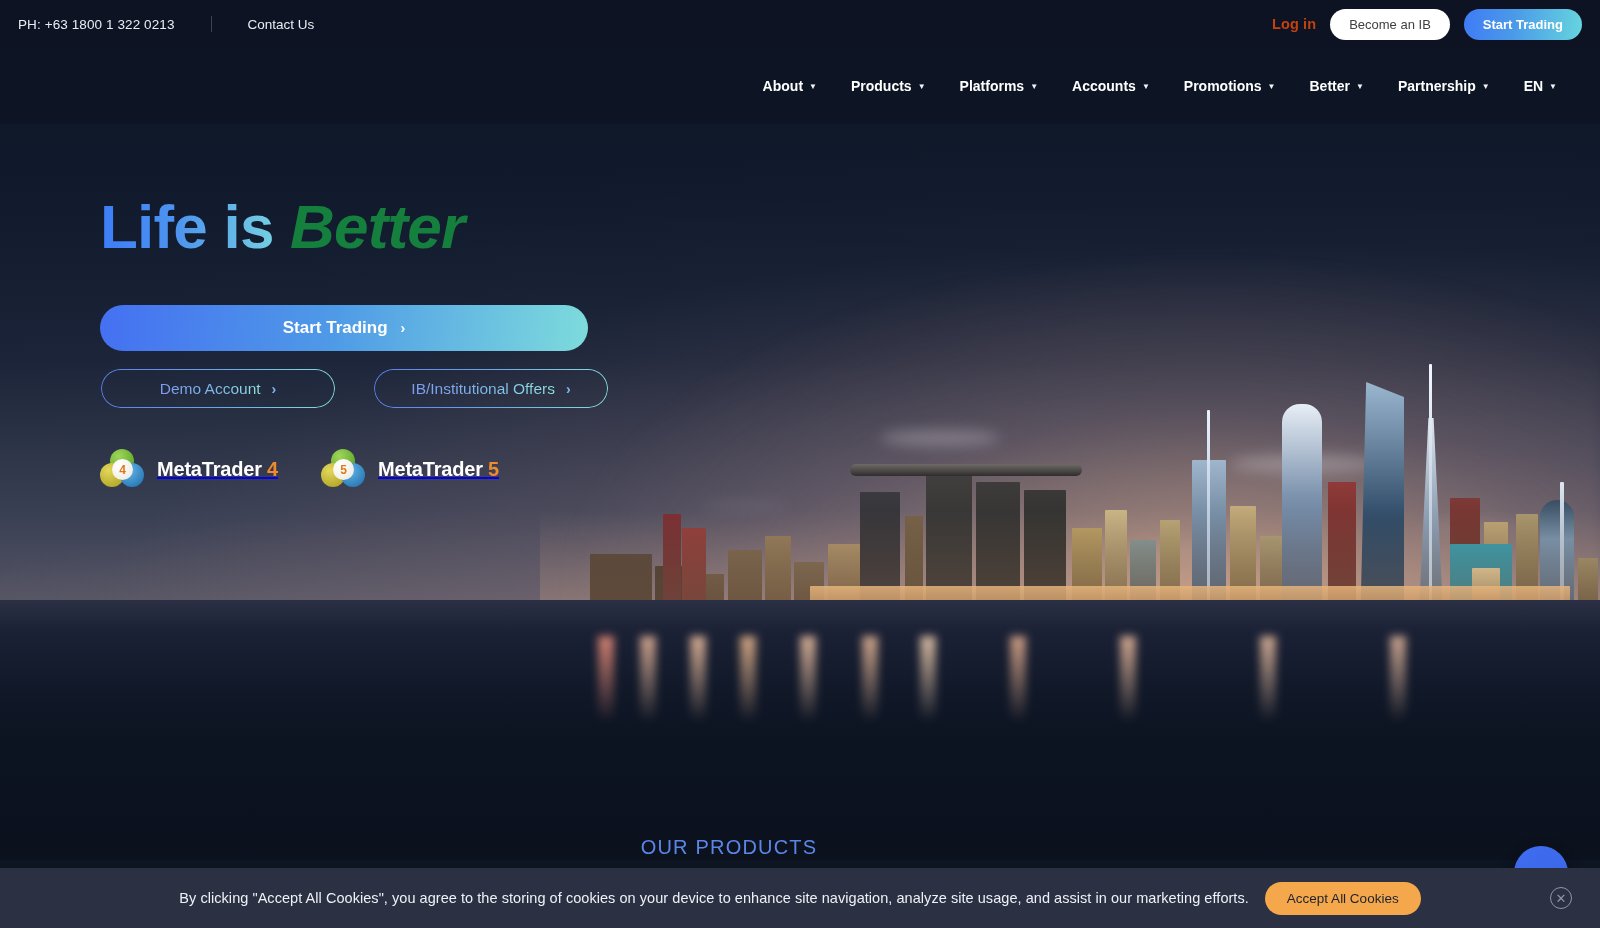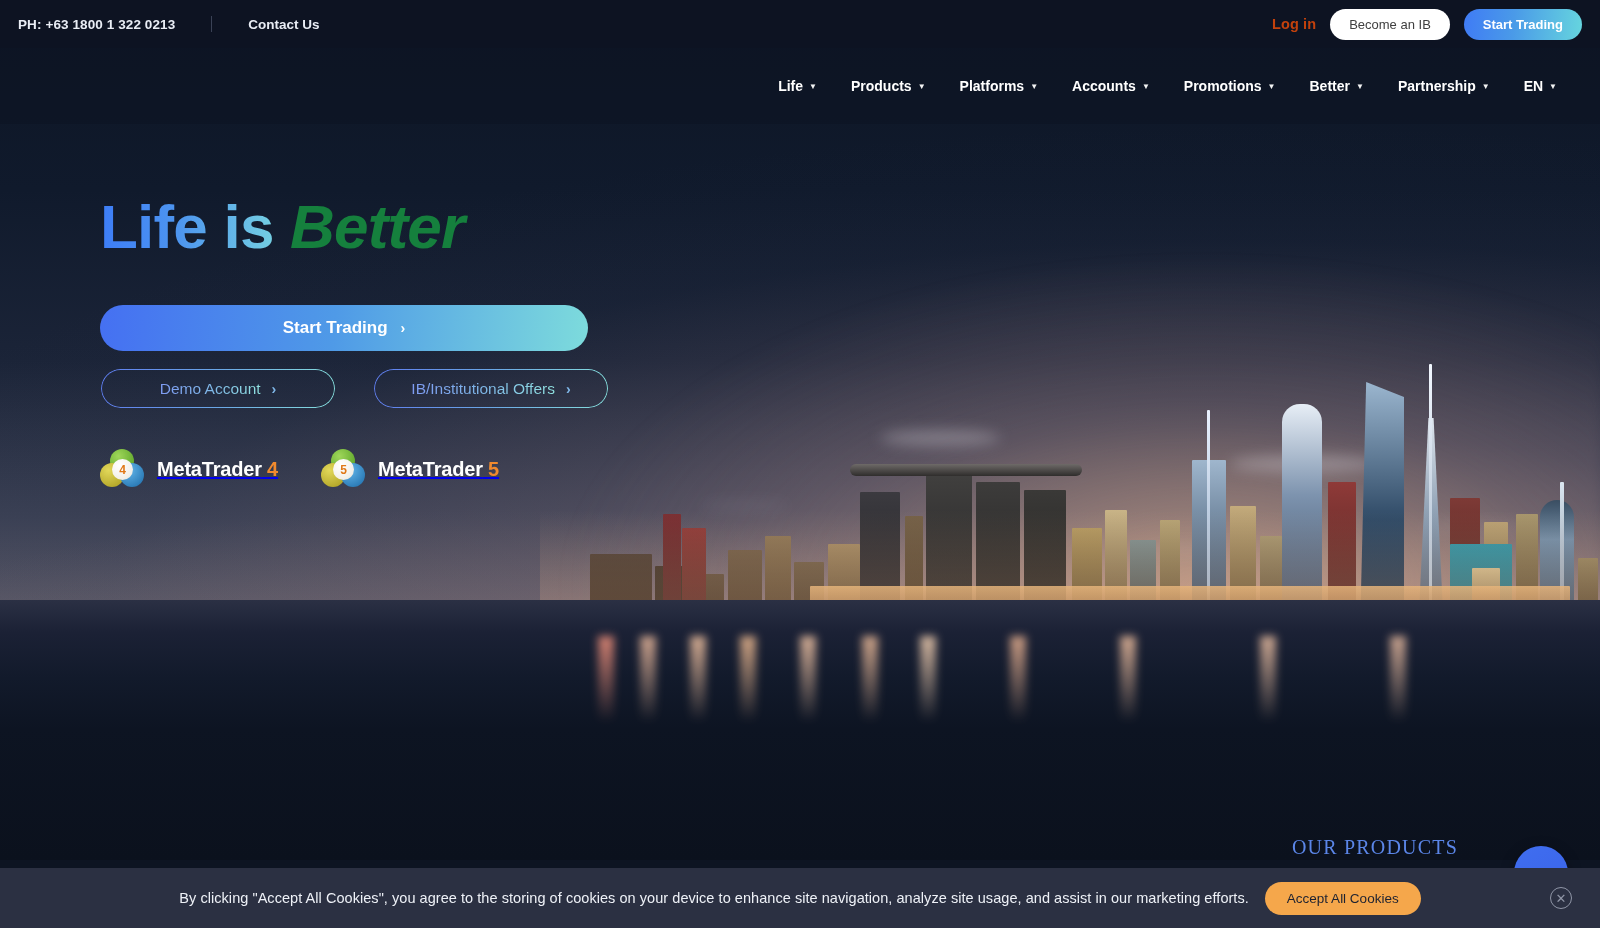--- a/index.html
+++ b/index.html
@@ -10,21 +10,21 @@
     font-family:"Liberation Sans", sans-serif;
     overflow:hidden;
   }
   .page { position:relative; width:1600px; height:928px; overflow:hidden; background:#0d1524; }
 
   
   .topbar {
     position:absolute; top:0; left:0; width:1600px; height:48px;
     background:#0d1322; display:flex; align-items:center; z-index:40;
   }
-  .topbar-left { display:flex; align-items:center; margin-left:18px; gap:18px;font-weight:bold; }
+  .topbar-left { display:flex; align-items:center; margin-left:18px; gap:18px; }
   .phone { color:#e9edf5; font-size:13.5px; letter-spacing:.1px; white-space:nowrap; }
   .tb-divider { width:1px; height:16px; background:#3a4256; margin:0 18px; }
   .contact { color:#e9edf5; font-size:13.5px; text-decoration:none; white-space:nowrap; }
   .topbar-right { margin-left:auto; display:flex; align-items:center; gap:14px; margin-right:18px; }
   .login { color:#c2410c; font-size:14.5px; font-weight:700; text-decoration:none; letter-spacing:.1px; }
   .btn-ib {
     background:#ffffff; color:#404040; font-size:13px; font-weight:500;
     border:none; border-radius:20px; padding:8px 19px; cursor:pointer; white-space:nowrap;
   }
   .btn-start-top {
@@ -140,22 +140,22 @@
   }
   .mt-name { font-size:20px; font-weight:700; color:#ffffff; letter-spacing:-.2px; }
   .mt-num { color:#f08a2e; font-weight:700; }
 
   
   .products-band {
     position:absolute; left:0; top:860px; width:1600px; height:68px;
     background:#0d1422; z-index:10;
   }
   .our-products {
-    position:absolute; top:836px; left:0; width:1458px; text-align:right; z-index:12;
-    color:#5b86e8; font-size:20px; letter-spacing:1.2px; font-weight:400;font-family:Liberation Serif, serif;
+    position:absolute; top:836px; left:0; width:1458px; text-align:center; z-index:12;
+    color:#5b86e8; font-size:20px; letter-spacing:1.2px; font-weight:400;
   }
 
   
   .chat-bubble {
     position:absolute; right:32px; bottom:28px; width:54px; height:54px; border-radius:50%;
     background:linear-gradient(150deg,#3f6ef0 0%,#3b63e8 100%); z-index:30; cursor:pointer;
     box-shadow:0 4px 14px rgba(0,0,0,.35);
   }
 
   
@@ -275,21 +275,21 @@
       <a class="login" href="#">Log in</a>
       <button class="btn-ib">Become an IB</button>
       <button class="btn-start-top">Start Trading</button>
     </div>
   </div>
 
   <div class="mainnav">
 
     <div class="nav-items">
       <a class="nav-item" href="#">
-        <span>Life</span>
+        <span>About</span>
         <span class="caret">▼</span>
       </a>
       <a class="nav-item" href="#">
         <span>Products</span>
         <span class="caret">▼</span>
       </a>
       <a class="nav-item" href="#">
         <span>Platforms</span>
         <span class="caret">▼</span>
       </a>

